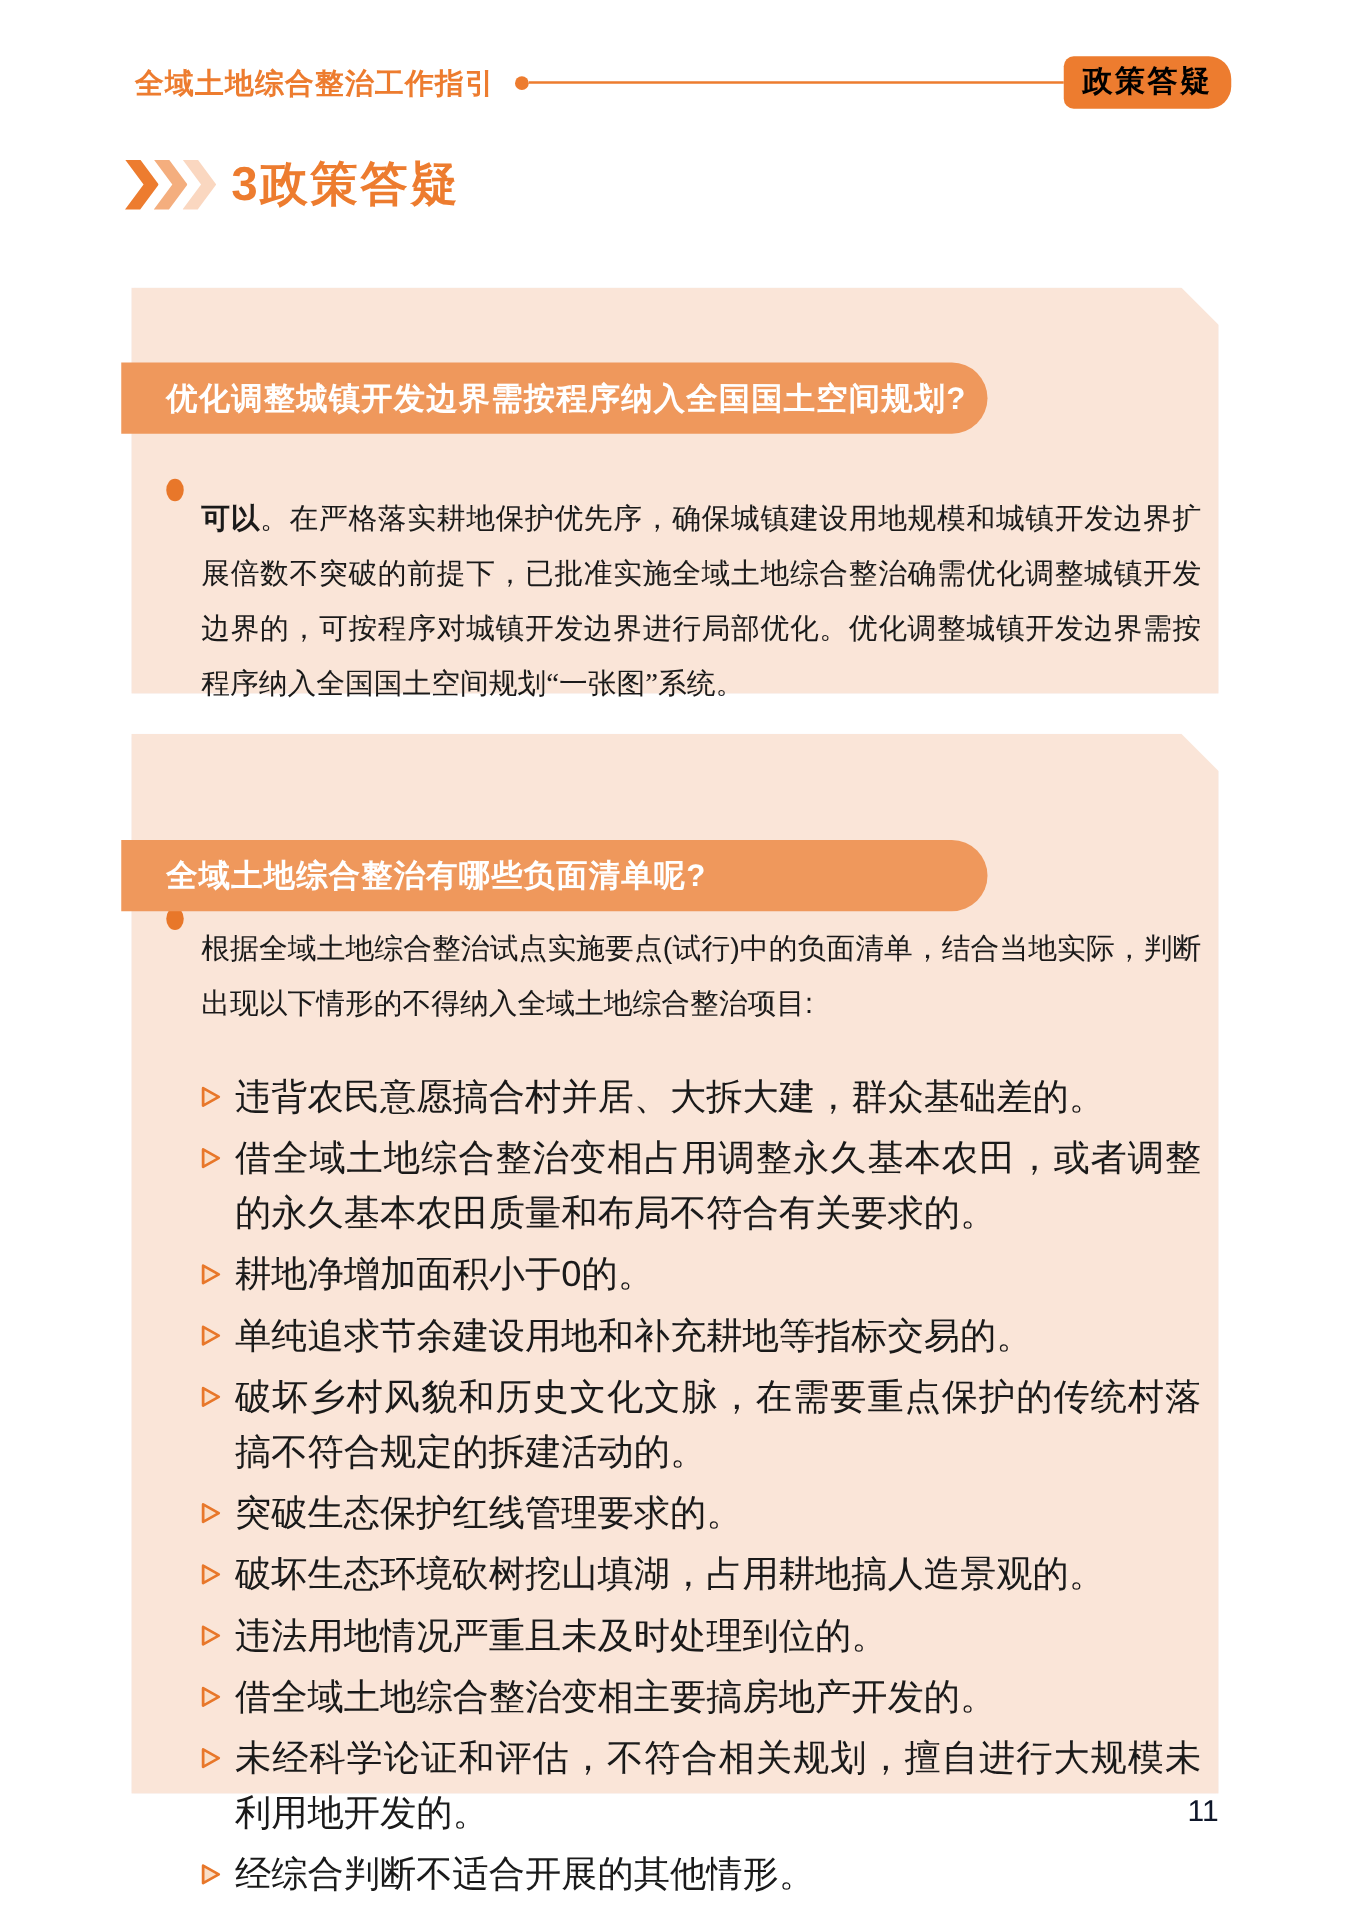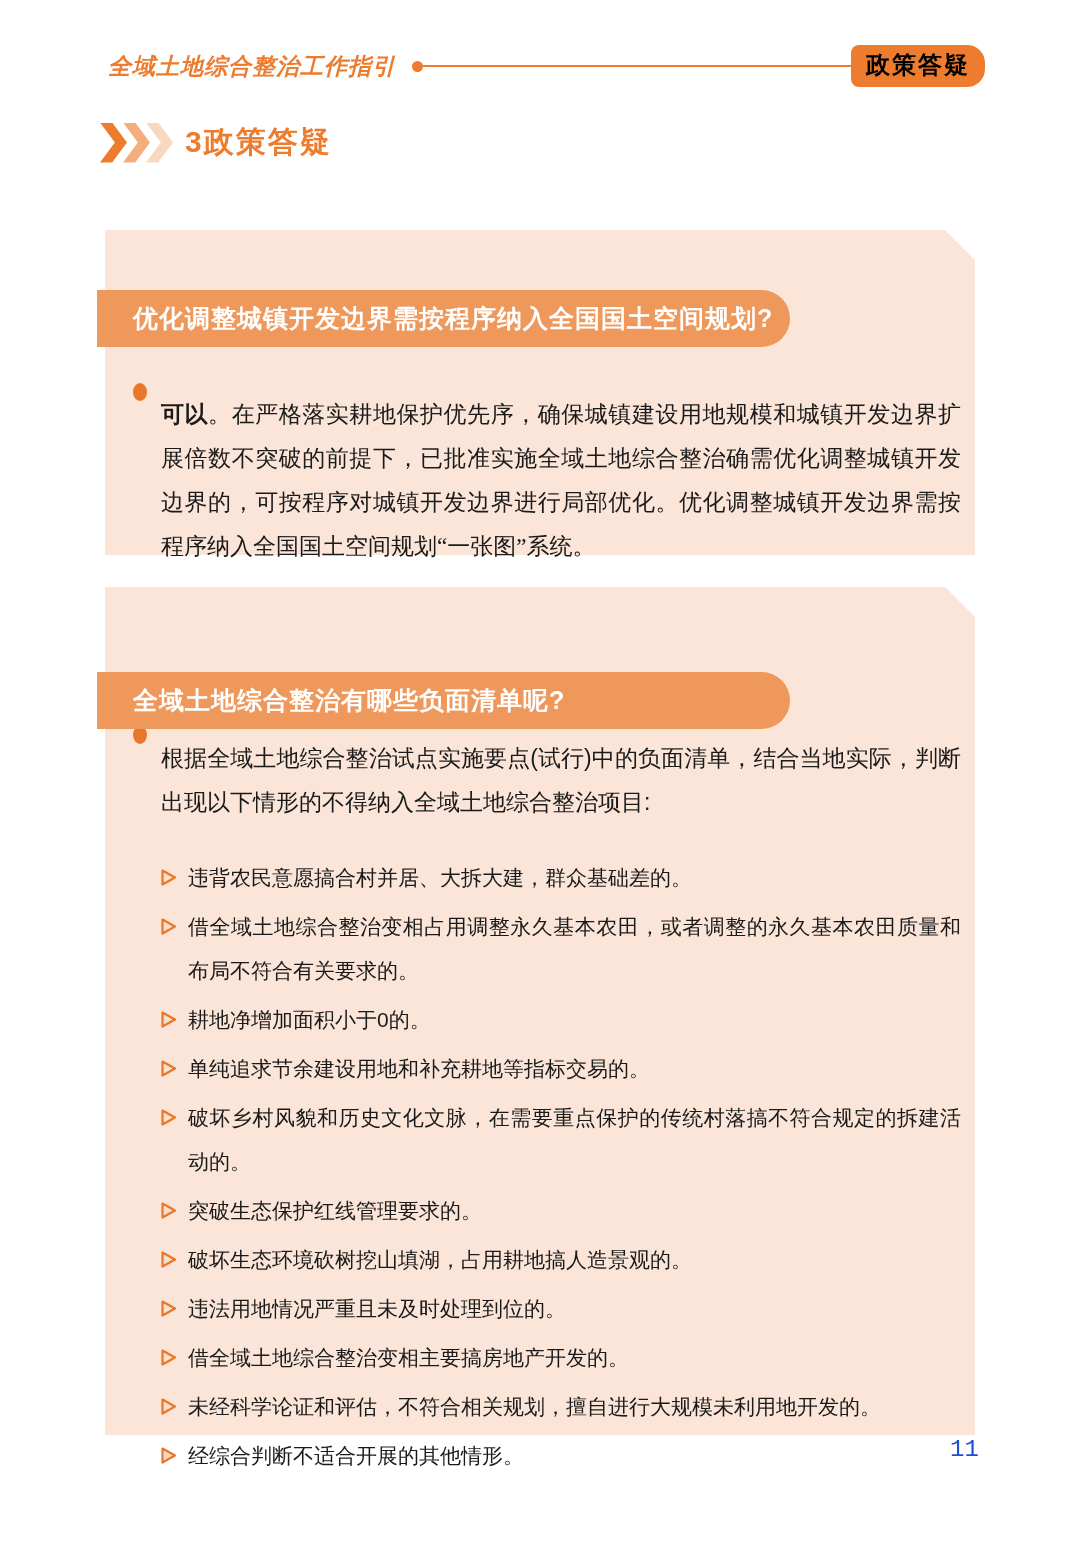--- a/index.html
+++ b/index.html
@@ -15,36 +15,36 @@
     width:1080px;height:1542px;position:relative;background:#ffffff;
     font-family:"Liberation Sans","DejaVu Sans",sans-serif;color:var(--text);
     overflow:hidden;
   }
 
   
   .page-header{
     position:absolute;top:46px;left:108px;right:95px;height:40px;
     display:flex;align-items:center;
   }
-  .doc-title{color:var(--accent);font-size:23px;font-weight:700;white-space:nowrap;letter-spacing:1px;font-style:italic;}
+  .doc-title{color:var(--accent);font-size:23px;font-weight:700;white-space:nowrap;letter-spacing:1px;}
   .header-dot{flex:0 0 auto;width:11px;height:11px;border-radius:50%;background:var(--accent);margin-left:16px;}
   .header-rule{flex:1;height:2px;background:var(--accent);}
   .section-badge{
     flex:0 0 auto;background:var(--accent);color:#000000;font-size:24px;font-weight:700;
     padding:4px 15px 6px;border-radius:8px 18px 18px 8px;letter-spacing:2px;
   }
 
   
   .section-title-row{position:absolute;top:122px;left:100px;display:flex;align-items:center;}
   .chevrons{display:flex;align-items:center;margin-right:16px;}
   .chev{width:27px;height:40px;background:var(--accent);margin-right:-4px;
     clip-path:polygon(0 0,45% 0,100% 50%,45% 100%,0 100%,55% 50%);}
   .chev.c2{opacity:.62;}
   .chev.c3{opacity:.30;}
-  .section-title{font-size:30px;font-weight:700;color:var(--accent);letter-spacing:2px;}
+  .section-title{font-size:38px;font-weight:700;color:var(--accent);letter-spacing:2px;}
 
   
   .qa-card{position:absolute;left:105px;width:870px;}
   .qa-card.card1{top:230px;height:325px;}
   .qa-card.card2{top:587px;height:848px;}
   .card-bg{
     position:absolute;inset:0;background:var(--card_bg);
     clip-path:polygon(0 0,calc(100% - 30px) 0,100% 30px,100% 100%,0 100%);
     filter:drop-shadow(0 0 2px #dcdcf0);
   }
@@ -59,27 +59,27 @@
   .card-content{position:relative;z-index:1;}
   .card1 .card-content{padding:140px 14px 0 28px;font-family:Liberation Serif, serif;}
   .card2 .card-content{padding:126px 14px 0 28px;}
 
   .answer{display:flex;align-items:flex-start;}
   .bullet-icon{flex:0 0 auto;width:14px;height:18px;border-radius:50%;background:var(--marker);margin:13px 14px 0 0;}
   .answer-text{font-size:23px;line-height:44px;text-align:justify;}
   .answer-text .emph{font-weight:700;}
 
   .negative-list{list-style:none;margin:9px 0 0 27px;padding:0;}
-  .negative-list li{display:flex;align-items:flex-start;font-size:21px;line-height:44px;margin-bottom:5px;text-align:justify;}
+  .negative-list li{display:flex;align-items:flex-start;font-size:29px;line-height:44px;margin-bottom:5px;text-align:justify;}
   .arrowhead-icon{flex:0 0 auto;margin:12px 10px 0 0;}
 
   
   .page-number{
     position:absolute;top:1436px;left:950px;
-    font-family:Liberation Mono, monospace;font-size:24px;color:#1d4ed8;
+    font-family:Liberation Sans, sans-serif;font-size:24px;color:#0f172a;
   }
 </style>
 </head>
 <body>
 
 <div class="page-header">
   <span class="doc-title">全域土地综合整治工作指引</span>
   <span class="header-dot"></span>
   <span class="header-rule"></span>
   <span class="section-badge">政策答疑</span>

